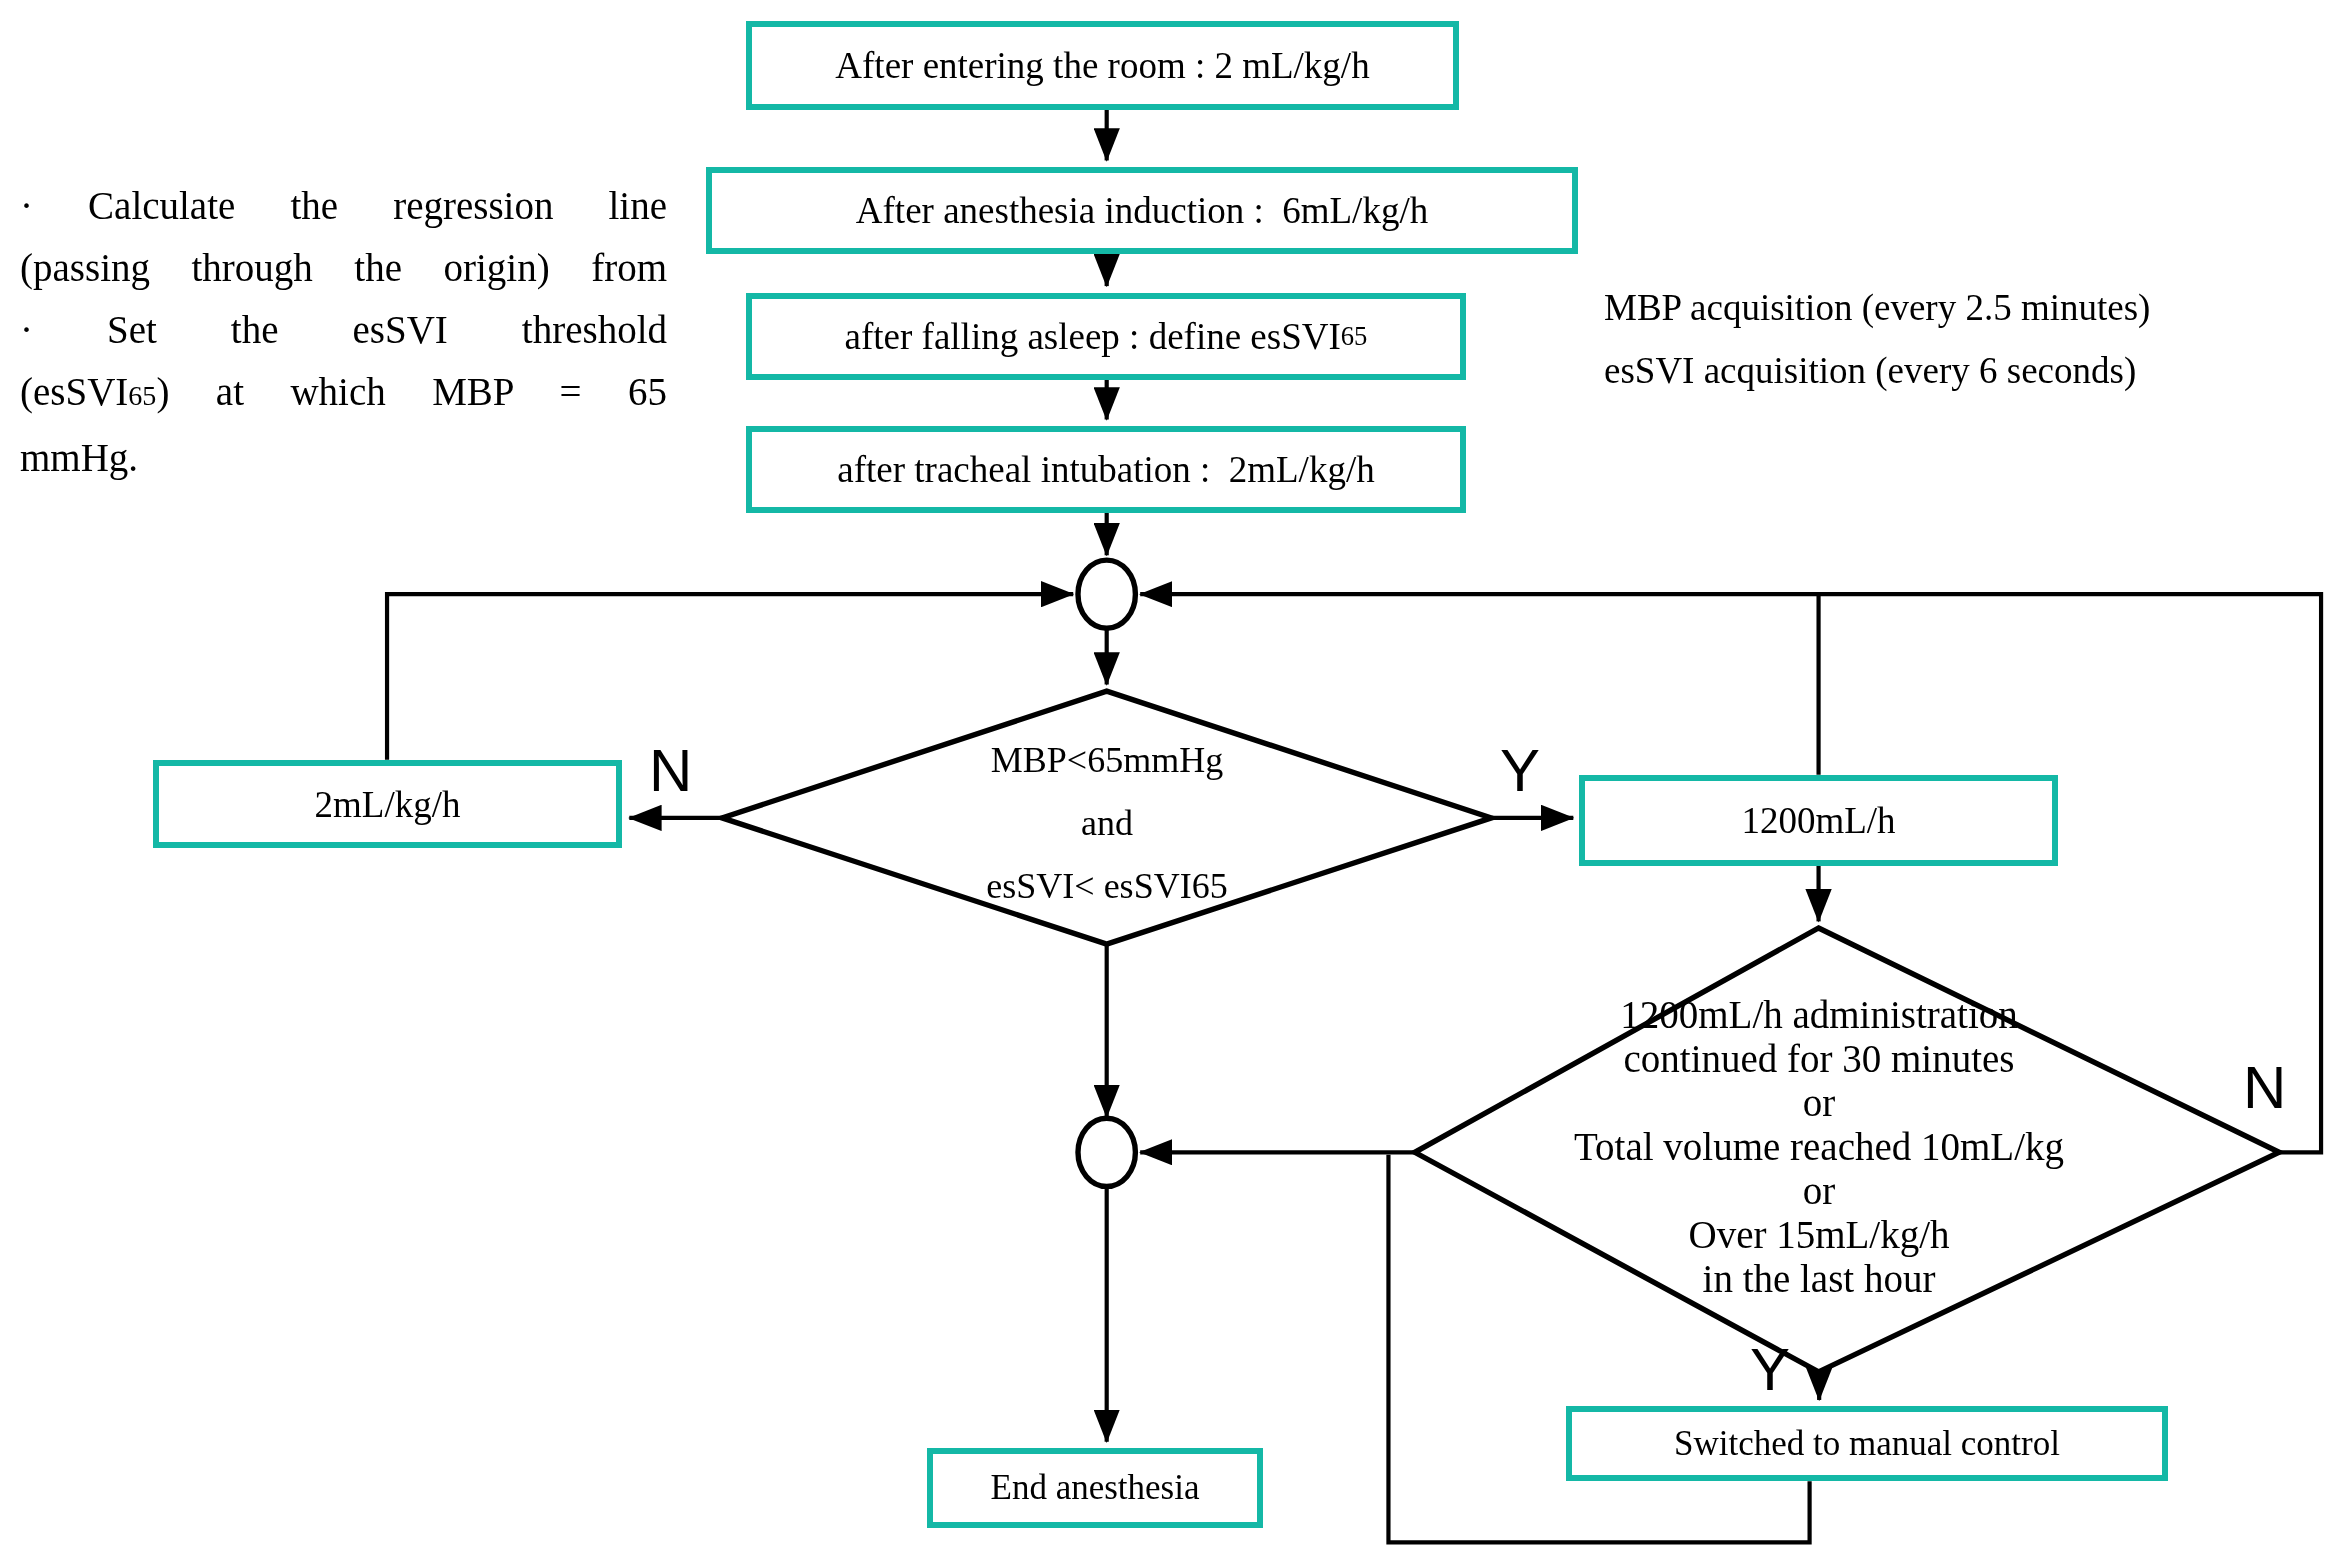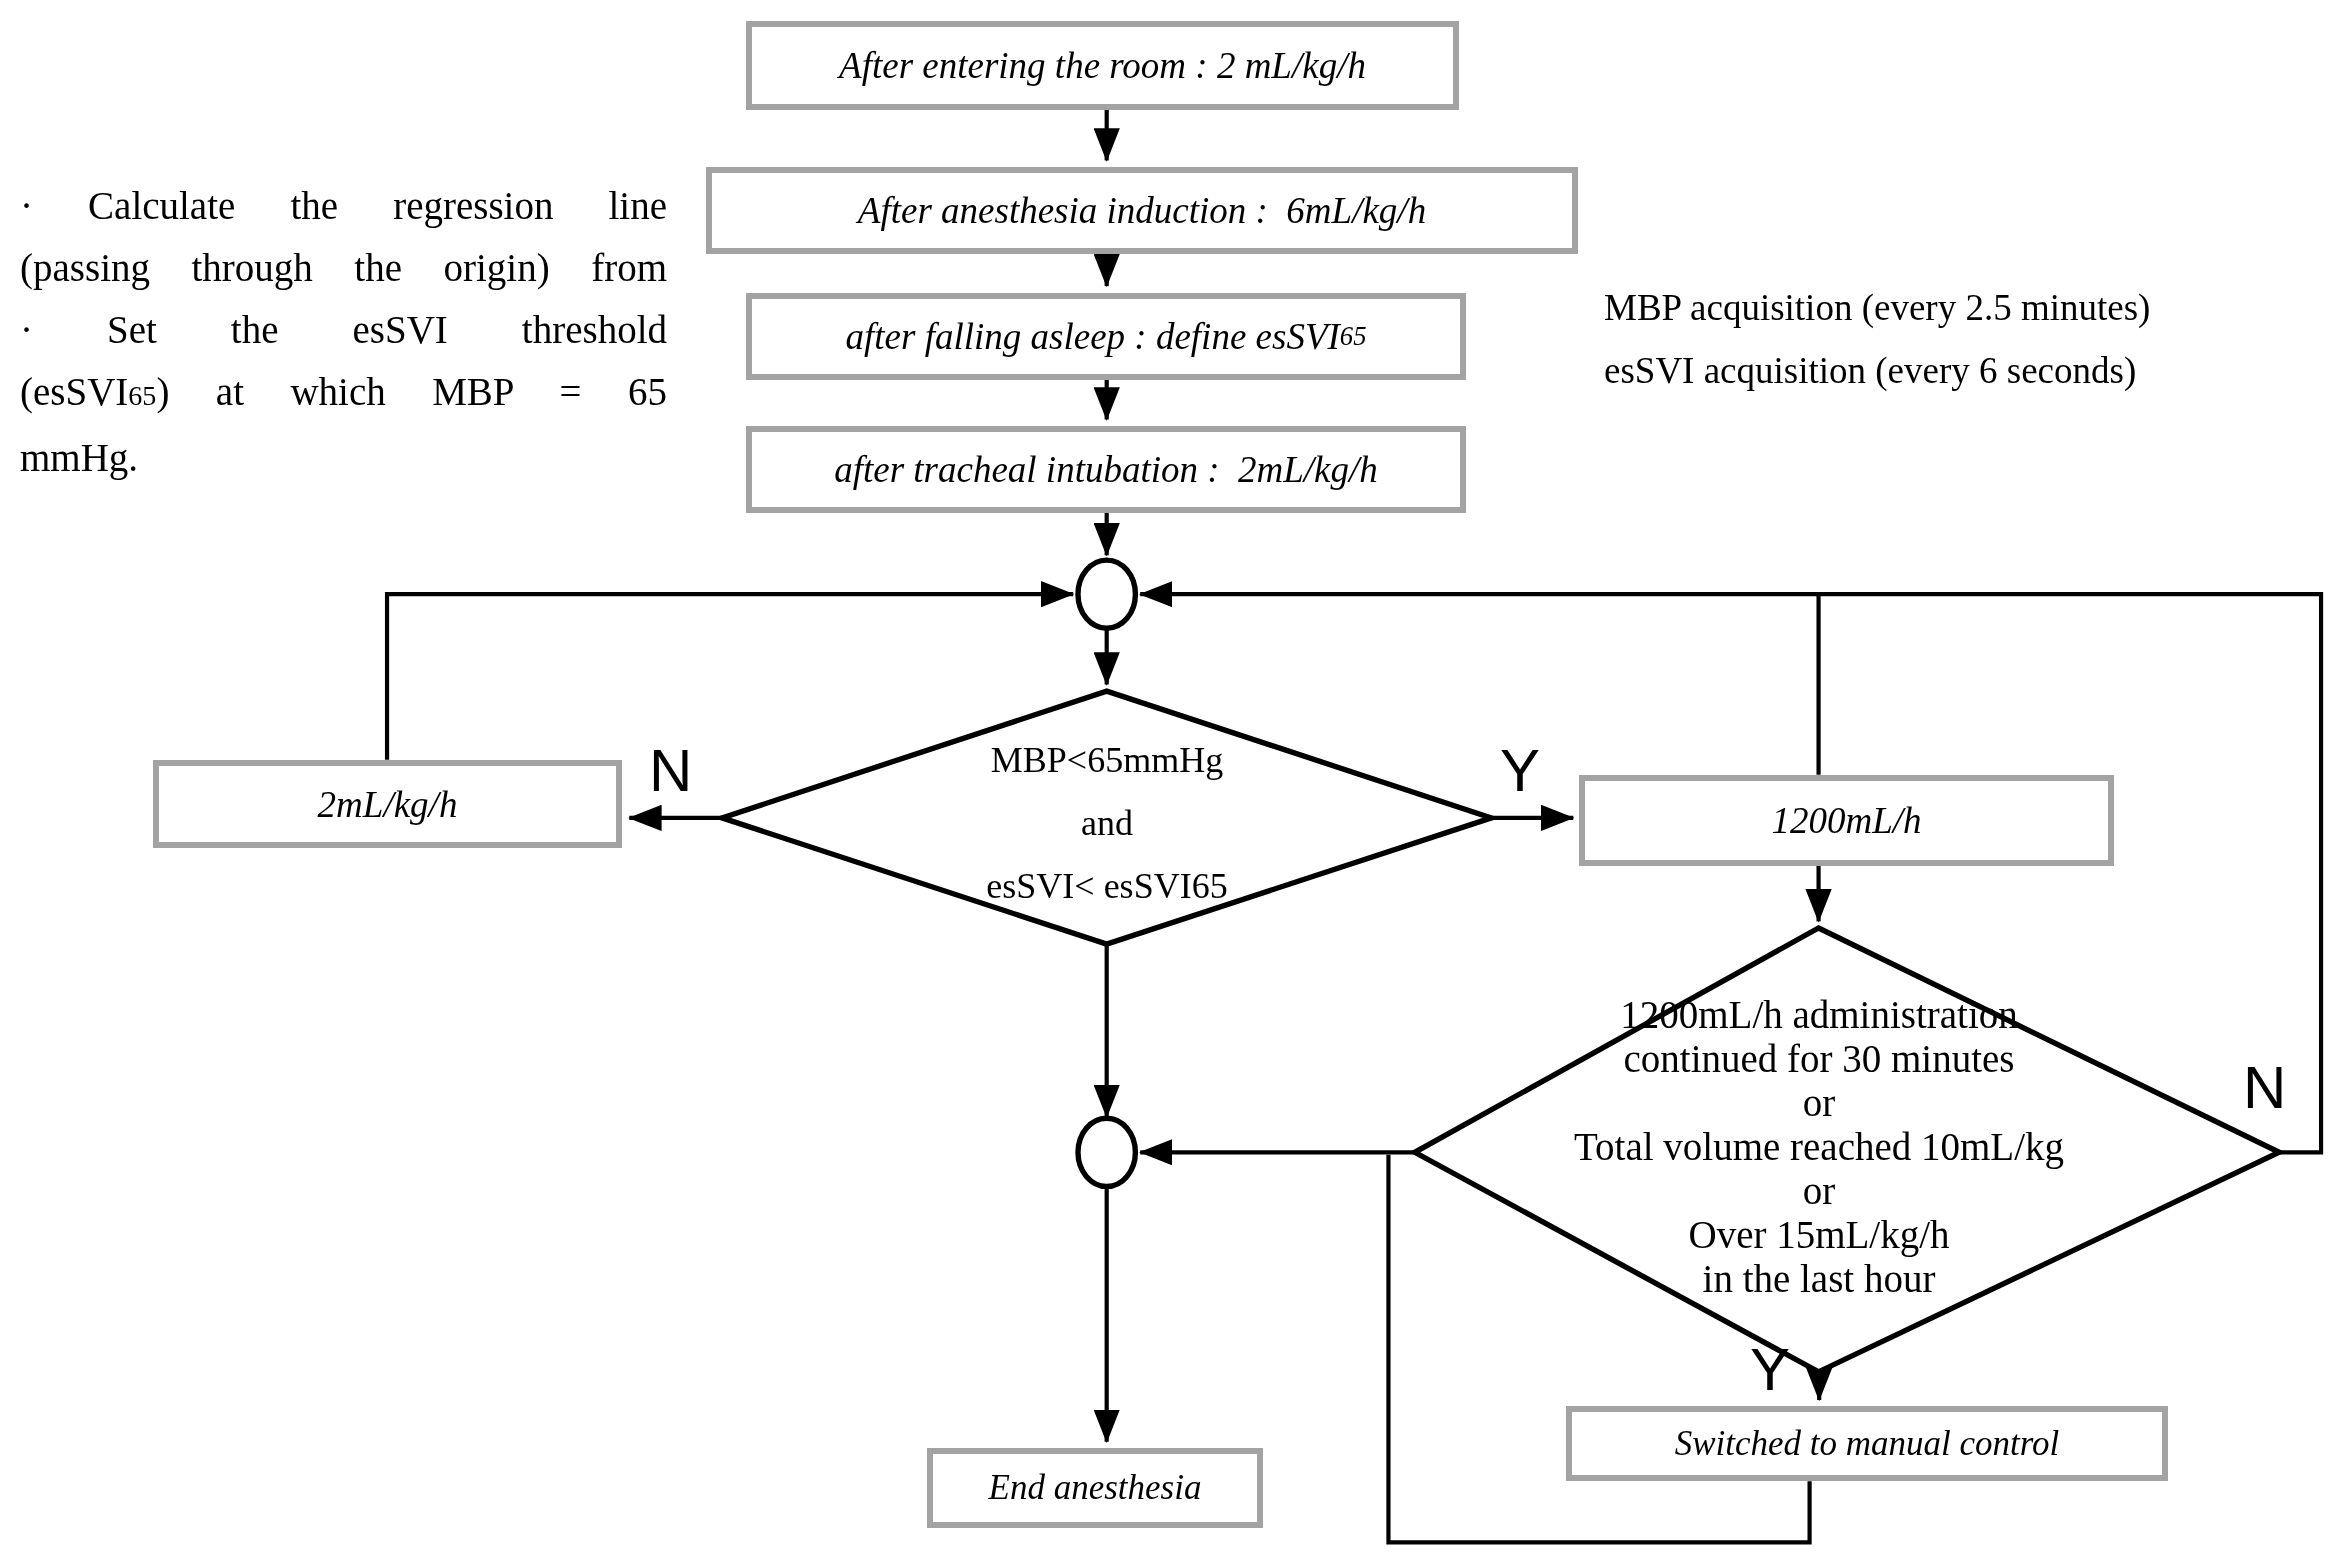--- a/index.html
+++ b/index.html
@@ -13,27 +13,26 @@
     overflow: hidden;
   }
   svg.wires { position: absolute; left: 0; top: 0; width: 2342px; height: 1567px; }
   svg.wires path { stroke: #000000; stroke-width: 7; fill: none; }
   svg.wires polygon.diamond { stroke: #000000; stroke-width: 9; fill: #ffffff; }
   svg.wires ellipse { stroke: #000000; stroke-width: 9; fill: #ffffff; }
 
   .pbox {
     position: absolute;
     box-sizing: border-box;
-    border: 6px solid #a3a3a3;
+    border: 6px solid #14b8a6;
     background: #ffffff;
     display: flex;
     align-items: center;
     justify-content: center;
     text-align: center;
-    font-style: italic;
   }
   .pbox .lbl { white-space: pre; }
   .fs62 { font-size: 37px; }
   .fs58 { font-size: 35px; }
   .sub { font-size: 0.72em; }
 
   .dlabel { position: absolute; text-align: center; }
   .d1 { font-size: 36px; line-height: 63px; }
   .d2 { font-size: 39px; line-height: 44px; }
 
@@ -133,21 +132,21 @@
   </div>
 
   <div class="pbox fs62" style="left:746px; top:426px; width:720px; height:87px;">
     <span class="lbl">after tracheal intubation :  2mL/kg/h</span>
   </div>
 
   <div class="pbox fs62" style="left:153px; top:760px; width:469px; height:88px;">
     <span class="lbl">2mL/kg/h</span>
   </div>
 
-  <div class="pbox fs62" style="left:1579px; top:775px; width:535px; height:91px;">
+  <div class="pbox fs62" style="left:1579px; top:775px; width:479px; height:91px;">
     <span class="lbl">1200mL/h</span>
   </div>
 
   <div class="pbox fs58" style="left:1566px; top:1406px; width:602px; height:75px;">
     <span class="lbl">Switched to manual control</span>
   </div>
 
   <div class="pbox fs58" style="left:927px; top:1448px; width:336px; height:80px;">
     <span class="lbl">End anesthesia</span>
   </div>

